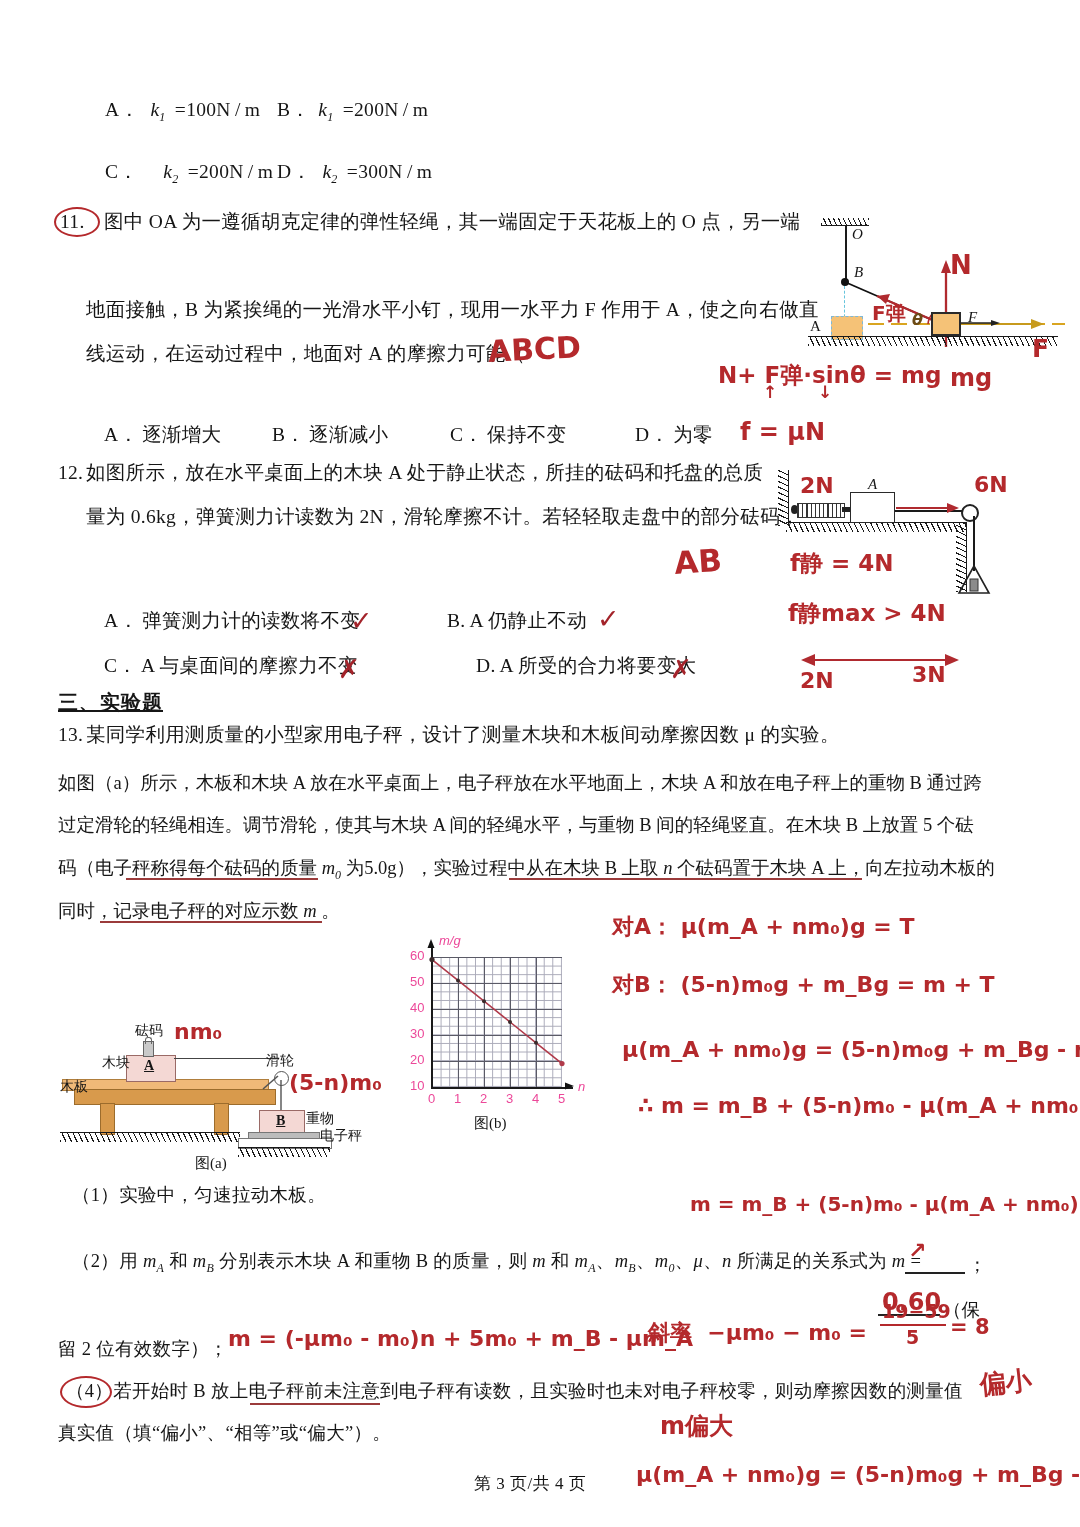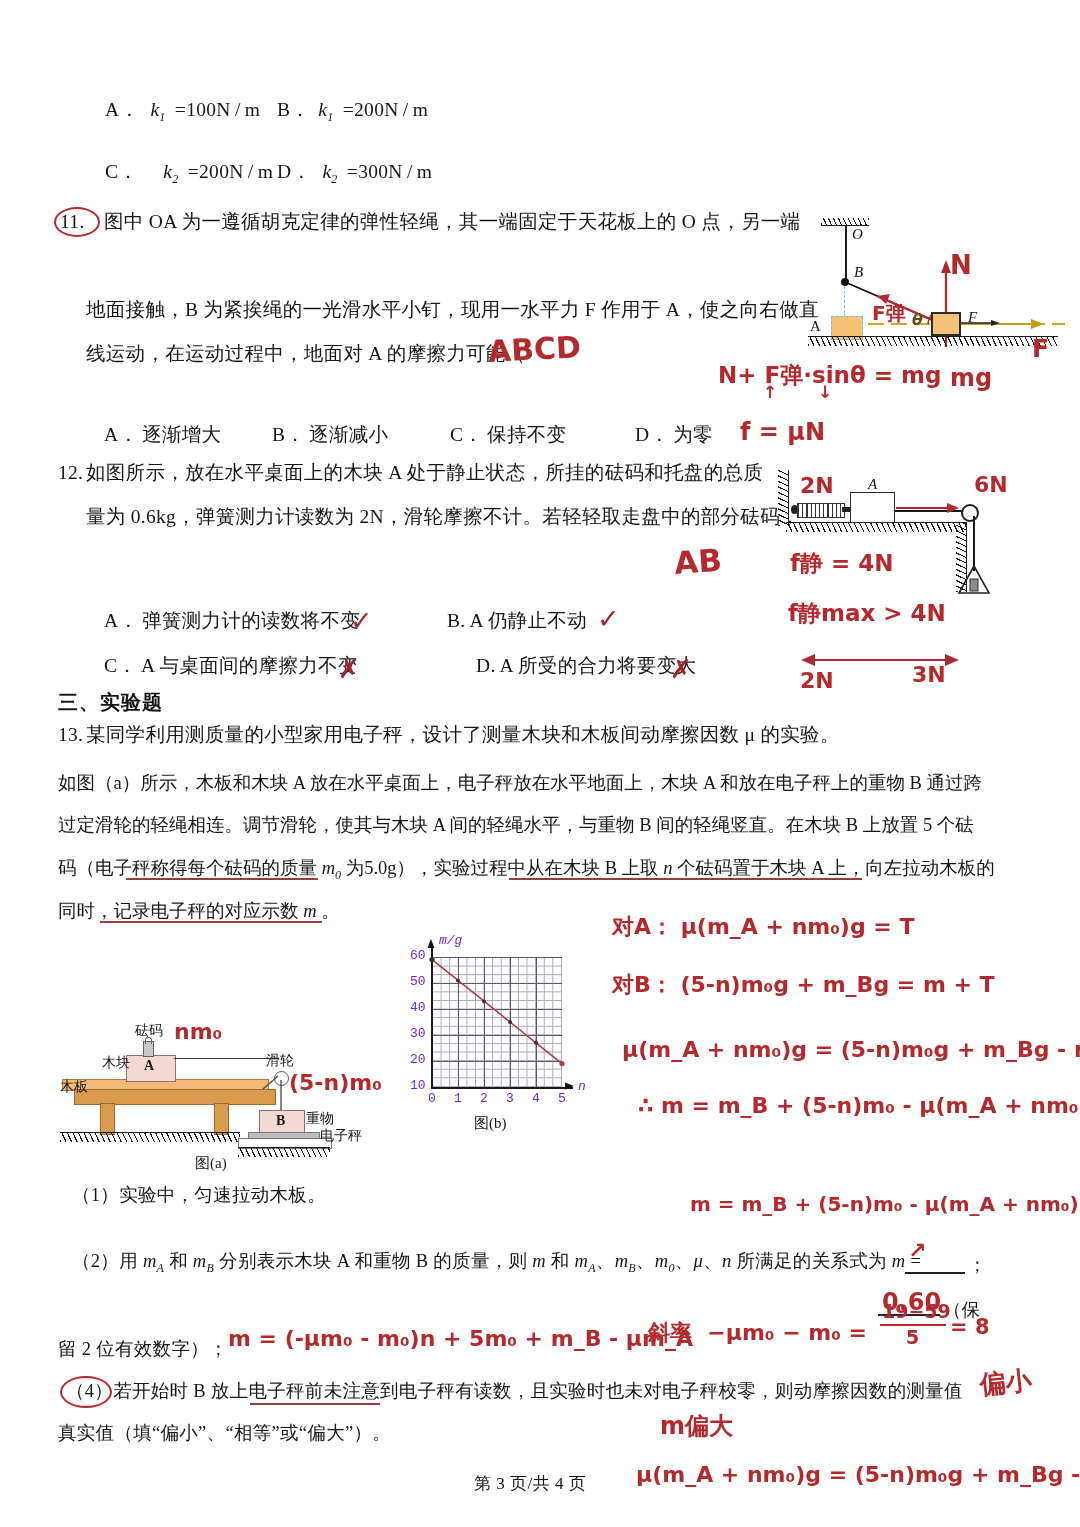--- a/index.html
+++ b/index.html
@@ -10,21 +10,21 @@
     color:#161616;
     position:relative;
     overflow:hidden;
   }
   .page { position:relative; width:1080px; height:1527px; }
 
   
   .qline { font-size:19.5px; line-height:1; letter-spacing:.3px; }
   .serif { font-family:"Liberation Serif", serif; }
   .it { font-style:italic; }
-  .bold { font-weight:bold; }
+  .bold { font-weight:bold;text-decoration:underline; }
   .sub { font-size:12px; vertical-align:sub; font-style:italic; }
   .sup { font-size:12px; vertical-align:super; }
 
   .abs { position:absolute; white-space:nowrap; }
 
   
   .hw {
     position:absolute;
     color:#b4292c;
     font-family:"DejaVu Sans", sans-serif;
@@ -86,21 +86,21 @@
     background-size:8.6px 8.6px;
   }
   .gridmajor {
     position:absolute;
     background-image:
       linear-gradient(to right, #5a5a66 1.1px, transparent 1.1px),
       linear-gradient(to bottom, #5a5a66 1.1px, transparent 1.1px);
     background-size:43px 43px;
   }
   .axis { position:absolute; background:#1a1a1a; }
-  .ticklabel { position:absolute; font-family:Liberation Mono, monospace; font-size:13px; color:#6d28d9; }
+  .ticklabel { position:absolute; font-family:Liberation Sans, sans-serif; font-size:13px; color:#ec4899; }
 
   .footer { position:absolute; font-size:17px; letter-spacing:.5px; }
 </style>
 </head>
 <body>
 
 <div class="page">
 
   <div class="abs qline serif" style="left:105px; top:100px;">
     <span>A．</span>

